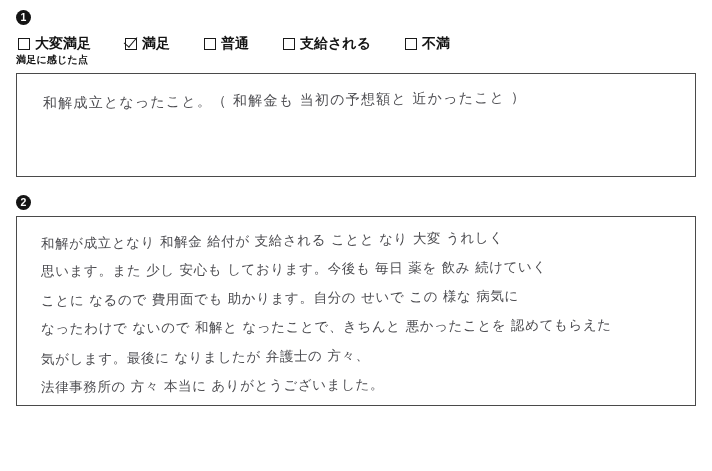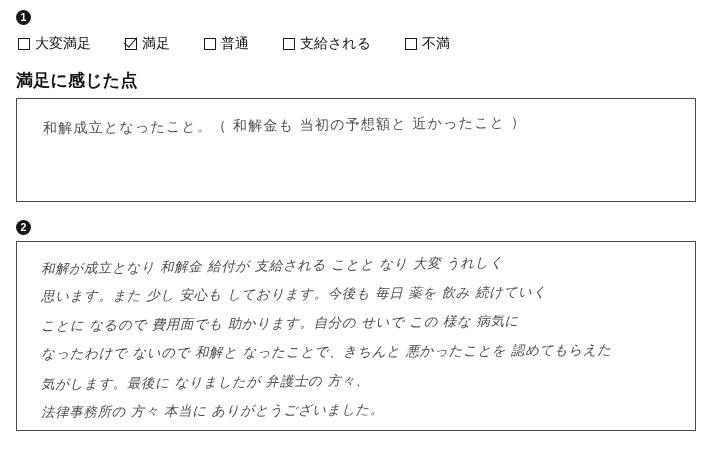--- a/index.html
+++ b/index.html
@@ -50,21 +50,21 @@
   .choice-row {
     display: flex;
     align-items: center;
     margin-top: 10px;
     padding-left: 2px;
   }
   .choice {
     display: flex;
     align-items: center;
     font-size: 14px;
-    font-weight: normal;
+    font-weight: bold;
     color: #141414;
     margin-right: 34px;
     white-space: nowrap;
   }
   .box {
     position: relative;
     width: 12px;
     height: 12px;
     border: 1.4px solid #1a1a1a;
     margin-right: 5px;
@@ -78,38 +78,37 @@
     top: -5px;
     width: 6px;
     height: 12px;
     border: solid #1a1a1a;
     border-width: 0 1.6px 1.6px 0;
     transform: rotate(40deg);
   }
 
   
   .sub-label {
-    margin-top: 16px;
-    font-size: 17px;
+    font-size: 10px;
     font-weight: bold;
     color: #141414;
     letter-spacing: 0.2px;
   }
 
   
   .answer-box {
     margin-top: 6px;
     border: 1.3px solid #4a4a4a;
     box-sizing: border-box;
     background: #ffffff;
     position: relative;
     overflow: hidden;
   }
   .answer-box.box1 { height: 104px; }
-  .answer-box.box2 { height: 190px; font-style: italic; }
+  .answer-box.box2 { height: 190px; }
 
   .hand {
     position: absolute;
     left: 0;
     right: 0;
     font-family: "DejaVu Sans", sans-serif;
     font-size: 14px;
     color: #2e2e33;
     line-height: 1.0;
     white-space: nowrap;

